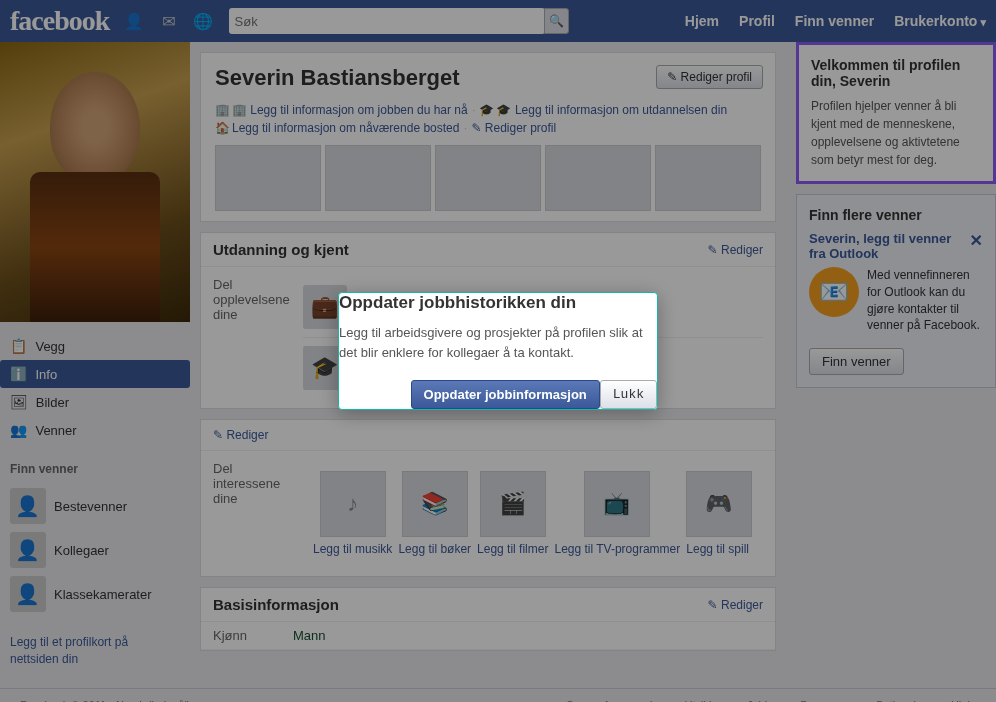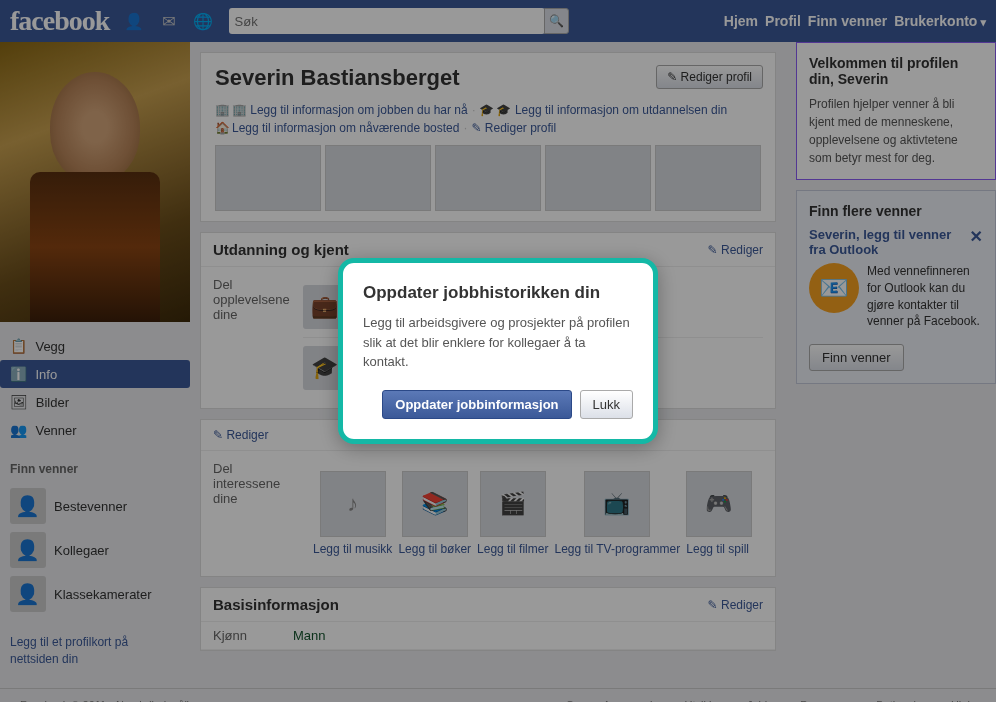--- a/index.html
+++ b/index.html
@@ -55,21 +55,21 @@
       width: 26px;
       margin-left: -1px;
       cursor: pointer;
       display: flex; align-items: center; justify-content: center;
       border-radius: 0 3px 3px 0;
       font-size: 12px;
     }
     #nav-right {
       margin-left: auto;
       display: flex;
-      gap: 7px;
+      gap: 20px;
       align-items: center;
     }
     .nav-link {
       color: #fff;
       text-decoration: none;
       font-size: 14px;
       font-weight: bold;
       cursor: pointer;
     }
     .nav-link.with-arrow::after {
@@ -343,21 +343,21 @@
     .info-value { color: #14532d; font-size: 13px; }
 
     
     #right-sidebar {
       width: 210px;
       min-width: 210px;
       padding: 0 0 0 10px;
     }
     .right-box {
       background: #fff;
-      border: 1px solid #8b5cf6;
+      border: 3px solid #8b5cf6;
       margin-bottom: 10px;
       padding: 12px;
     }
     .right-box h3 {
       font-size: 14px;
       font-weight: bold;
       color: #333;
       margin-bottom: 8px;
     }
     .right-box p {
@@ -426,62 +426,61 @@
       position: fixed;
       top: 0; left: 0; right: 0; bottom: 0;
       background: rgba(0,0,0,0.4);
       z-index: 100;
       display: flex;
       align-items: center;
       justify-content: center;
     }
     #modal {
       background: #fff;
-      border: 5px solid #14b8a6;
-      border-radius: 16px;
+      border: 1px solid #14b8a6;
+      border-radius: 4px;
       width: 320px;
-      padding: 20px;
       position: relative;
       box-shadow: 0 4px 20px rgba(0,0,0,0.3);
     }
     #modal h3 {
       font-size: 17px;
       font-weight: bold;
       color: #333;
       margin-bottom: 10px;
     }
     #modal p {
       font-size: 13px;
       color: #555;
       margin-bottom: 18px;
       line-height: 1.5;
     }
     #modal-buttons {
       display: flex;
-      gap: 8px;
       justify-content: flex-end;
     }
     .modal-btn-primary {
       background: linear-gradient(#5b79b7, #3b5998);
       border: 1px solid #2b4988;
       border-radius: 3px;
       color: #fff;
       font-size: 13px;
       font-weight: bold;
       padding: 6px 12px;
       cursor: pointer;
     }
     .modal-btn-secondary {
       background: linear-gradient(#fff, #dce0e8);
       border: 1px solid #aaa;
       border-radius: 3px;
       color: #333;
       font-size: 13px;
       padding: 6px 12px;
       cursor: pointer;
+      font-family: Liberation Mono, monospace;
     }
 
     
     #footer {
       background: #e9eaed;
       border-top: 1px solid #ccc;
       padding: 10px 20px;
       font-size: 11px;
       color: #777;
       display: flex;

